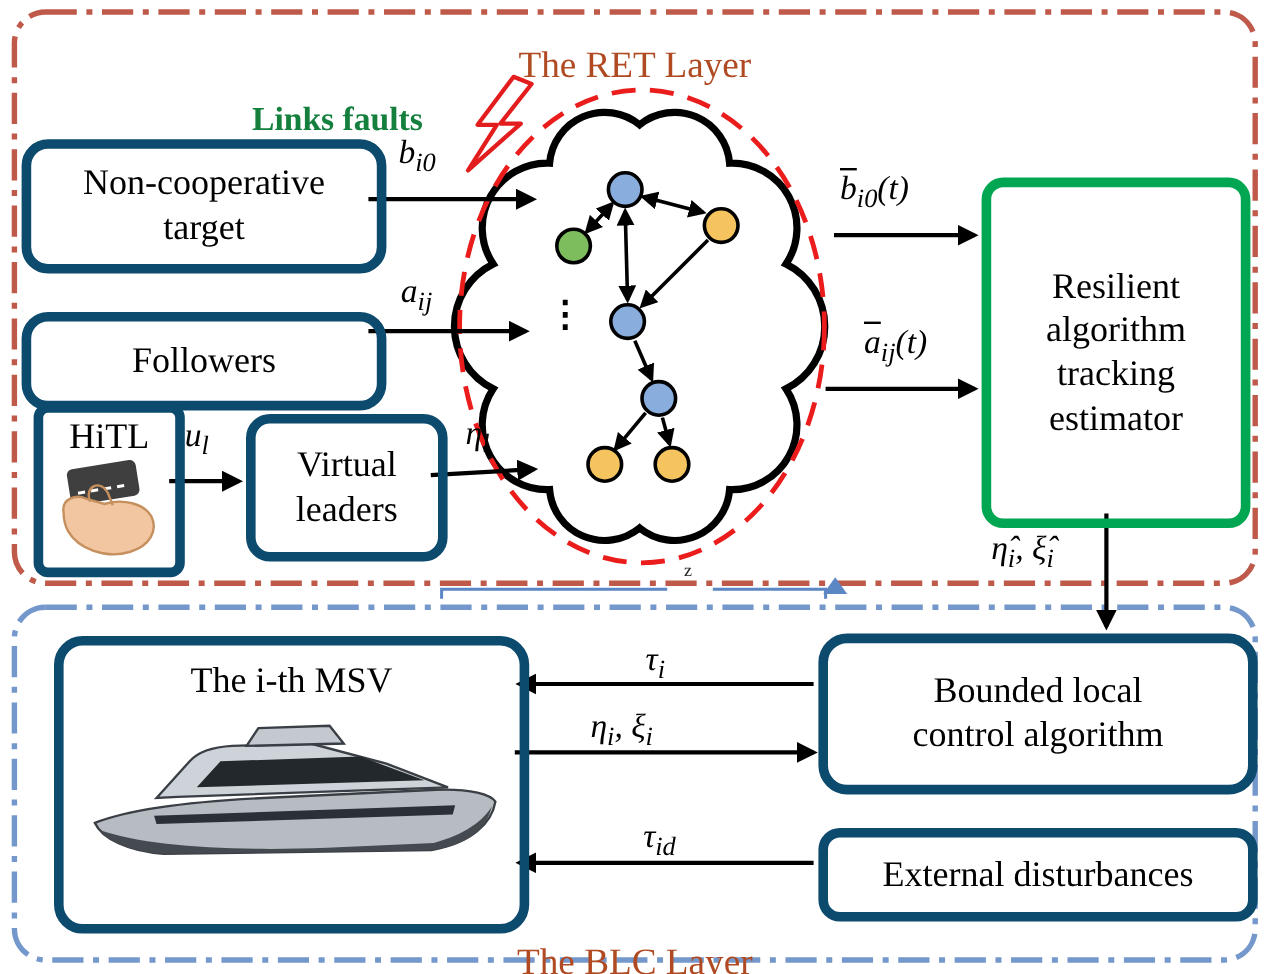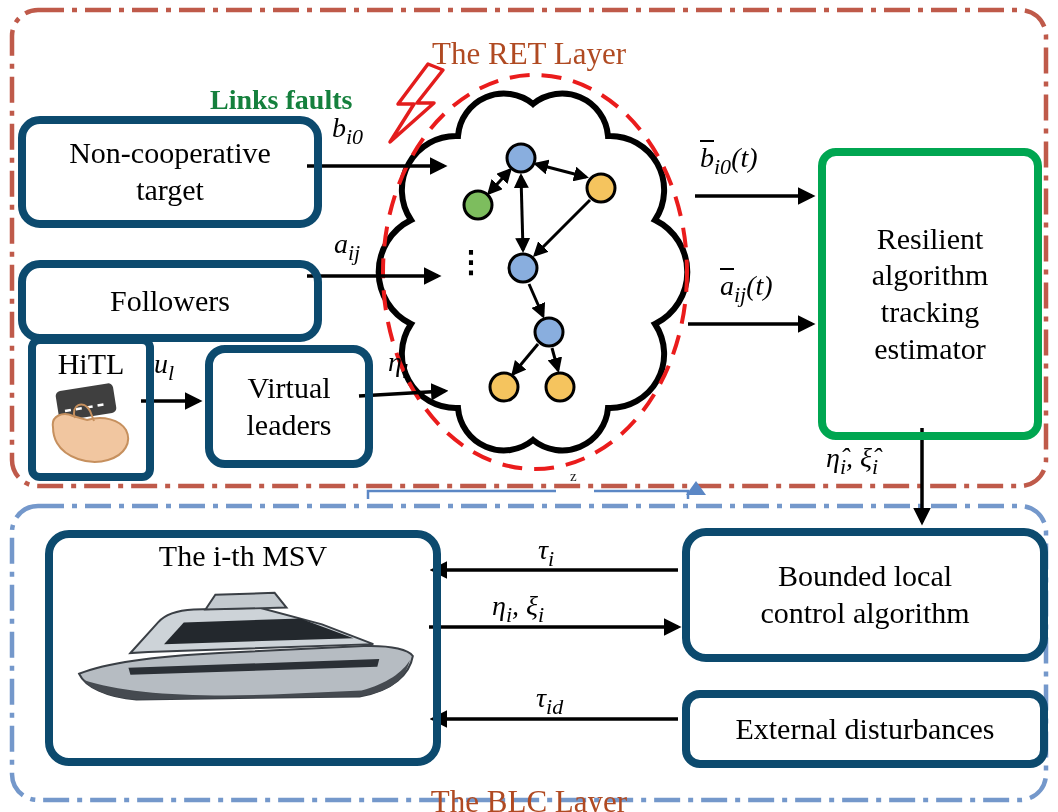--- a/index.html
+++ b/index.html
@@ -123,21 +123,21 @@
     <span>leaders</span>
   </div>
 
   <div class="box green" style="left:818px;top:148px;width:208px;height:276px;border-radius:18px">
     <span>Resilient</span>
     <span>algorithm</span>
     <span>tracking</span>
     <span>estimator</span>
   </div>
 
-  <div class="box" style="left:45px;top:530px;width:380px;height:220px;border-radius:24px;justify-content:flex-start;padding-top:0">
+  <div class="box" style="left:45px;top:530px;width:380px;height:220px;border-radius:24px;justify-content:flex-start;padding-top:12px">
     <span>The i-th MSV</span>
     <svg width="356" height="158" viewBox="0 0 360 160">
       <g stroke="#3a3f45" stroke-width="2">
         <path d="M14,100 C44,88 96,82 156,79 L302,72 C332,71 348,76 352,82 C349,100 332,117 298,123 L72,126 C42,124 20,113 14,100 Z" fill="#b6bcc2"></path>
         <path d="M18,106 C58,120 130,124 210,121 L300,117 C326,110 342,98 349,86 C344,106 330,118 298,123 L72,126 C44,124 26,116 18,106 Z" fill="#454a50" stroke="none"></path>
         <path d="M66,79 L94,48 C101,40 112,36 130,35 L196,33 L260,50 L312,70 L84,78 Z" fill="#cdd3d8"></path>
         <path d="M100,70 L120,48 L238,44 L292,64 Z" fill="#23282d" stroke="none"></path>
         <path d="M142,35 L152,20 L212,18 L224,33 Z" fill="#c3c9ce"></path>
         <path d="M64,94 L318,85 L316,93 L66,101 Z" fill="#2b3036" stroke="none"></path>
       </g>

